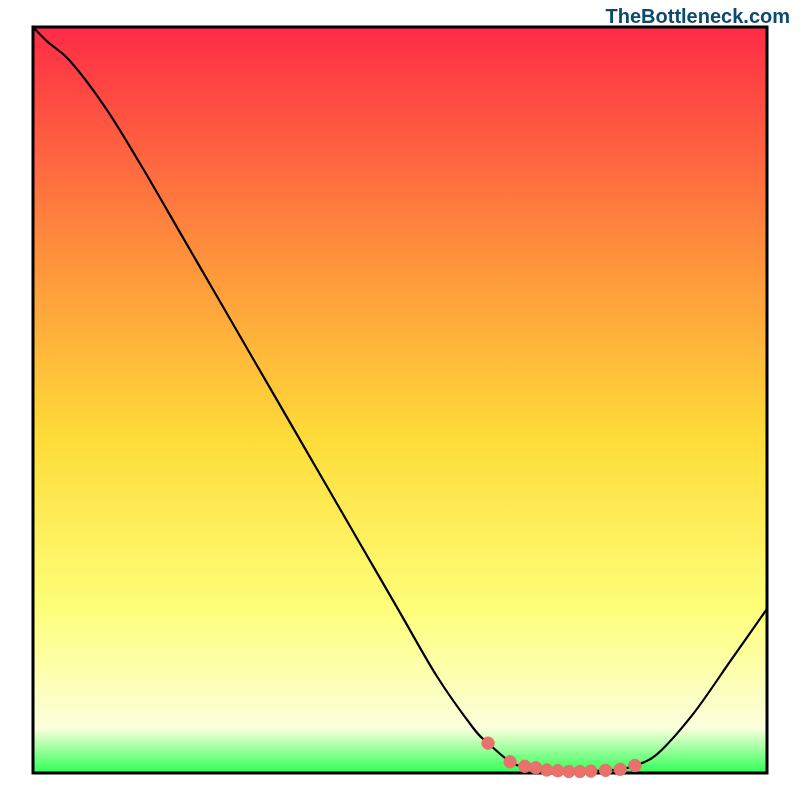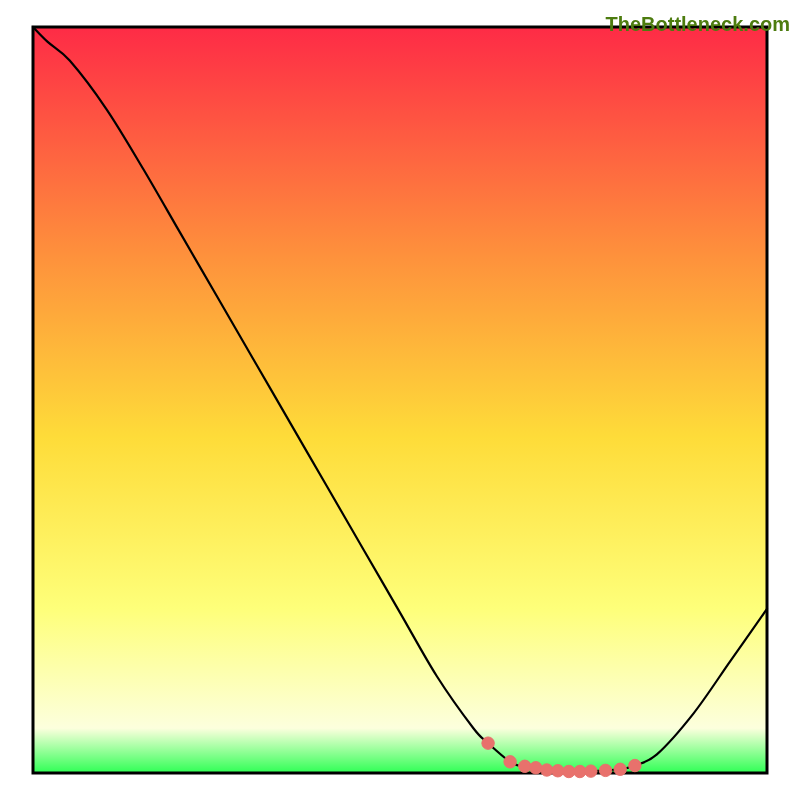--- a/index.html
+++ b/index.html
@@ -10,26 +10,26 @@
     background: #ffffff;
     overflow: hidden;
   }
   .chart-container {
     position: relative;
     width: 800px;
     height: 800px;
   }
   .attribution {
     position: absolute;
-    top: 13px;
+    top: 5px;
     right: 10px;
     font-family: Arial, Helvetica, sans-serif;
     font-size: 20px;
     font-weight: bold;
-    color: #4d7c0f;
+    color: #0c4a6e;
     z-index: 10;
   }
   svg.chart {
     position: absolute;
     top: 0;
     left: 0;
     width: 800px;
     height: 800px;
   }
 </style>

